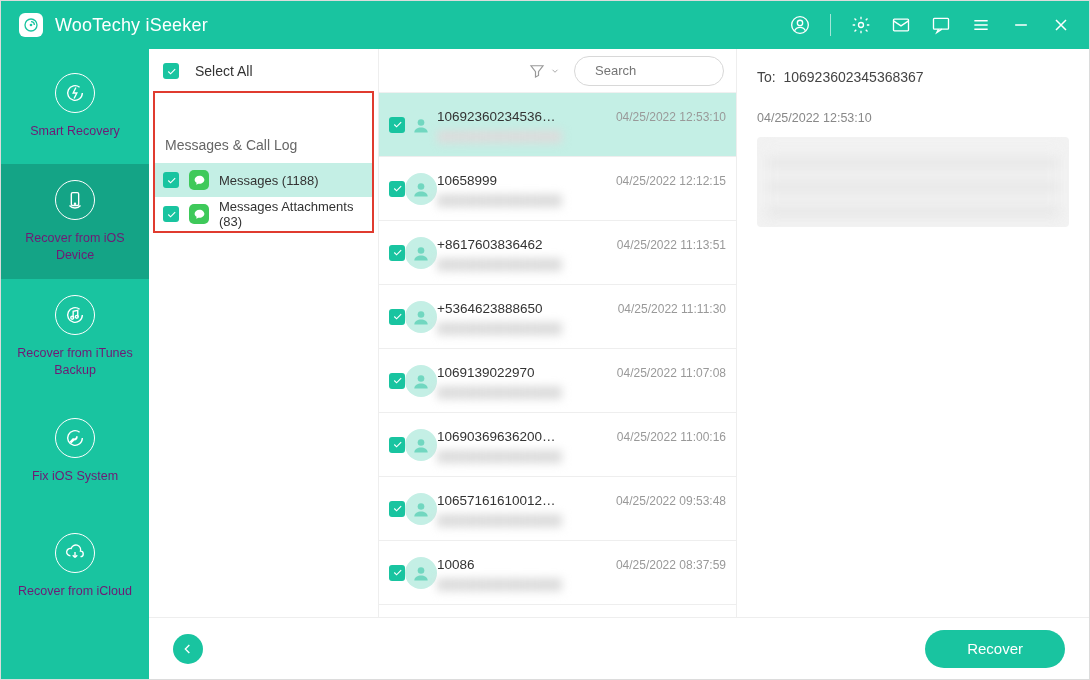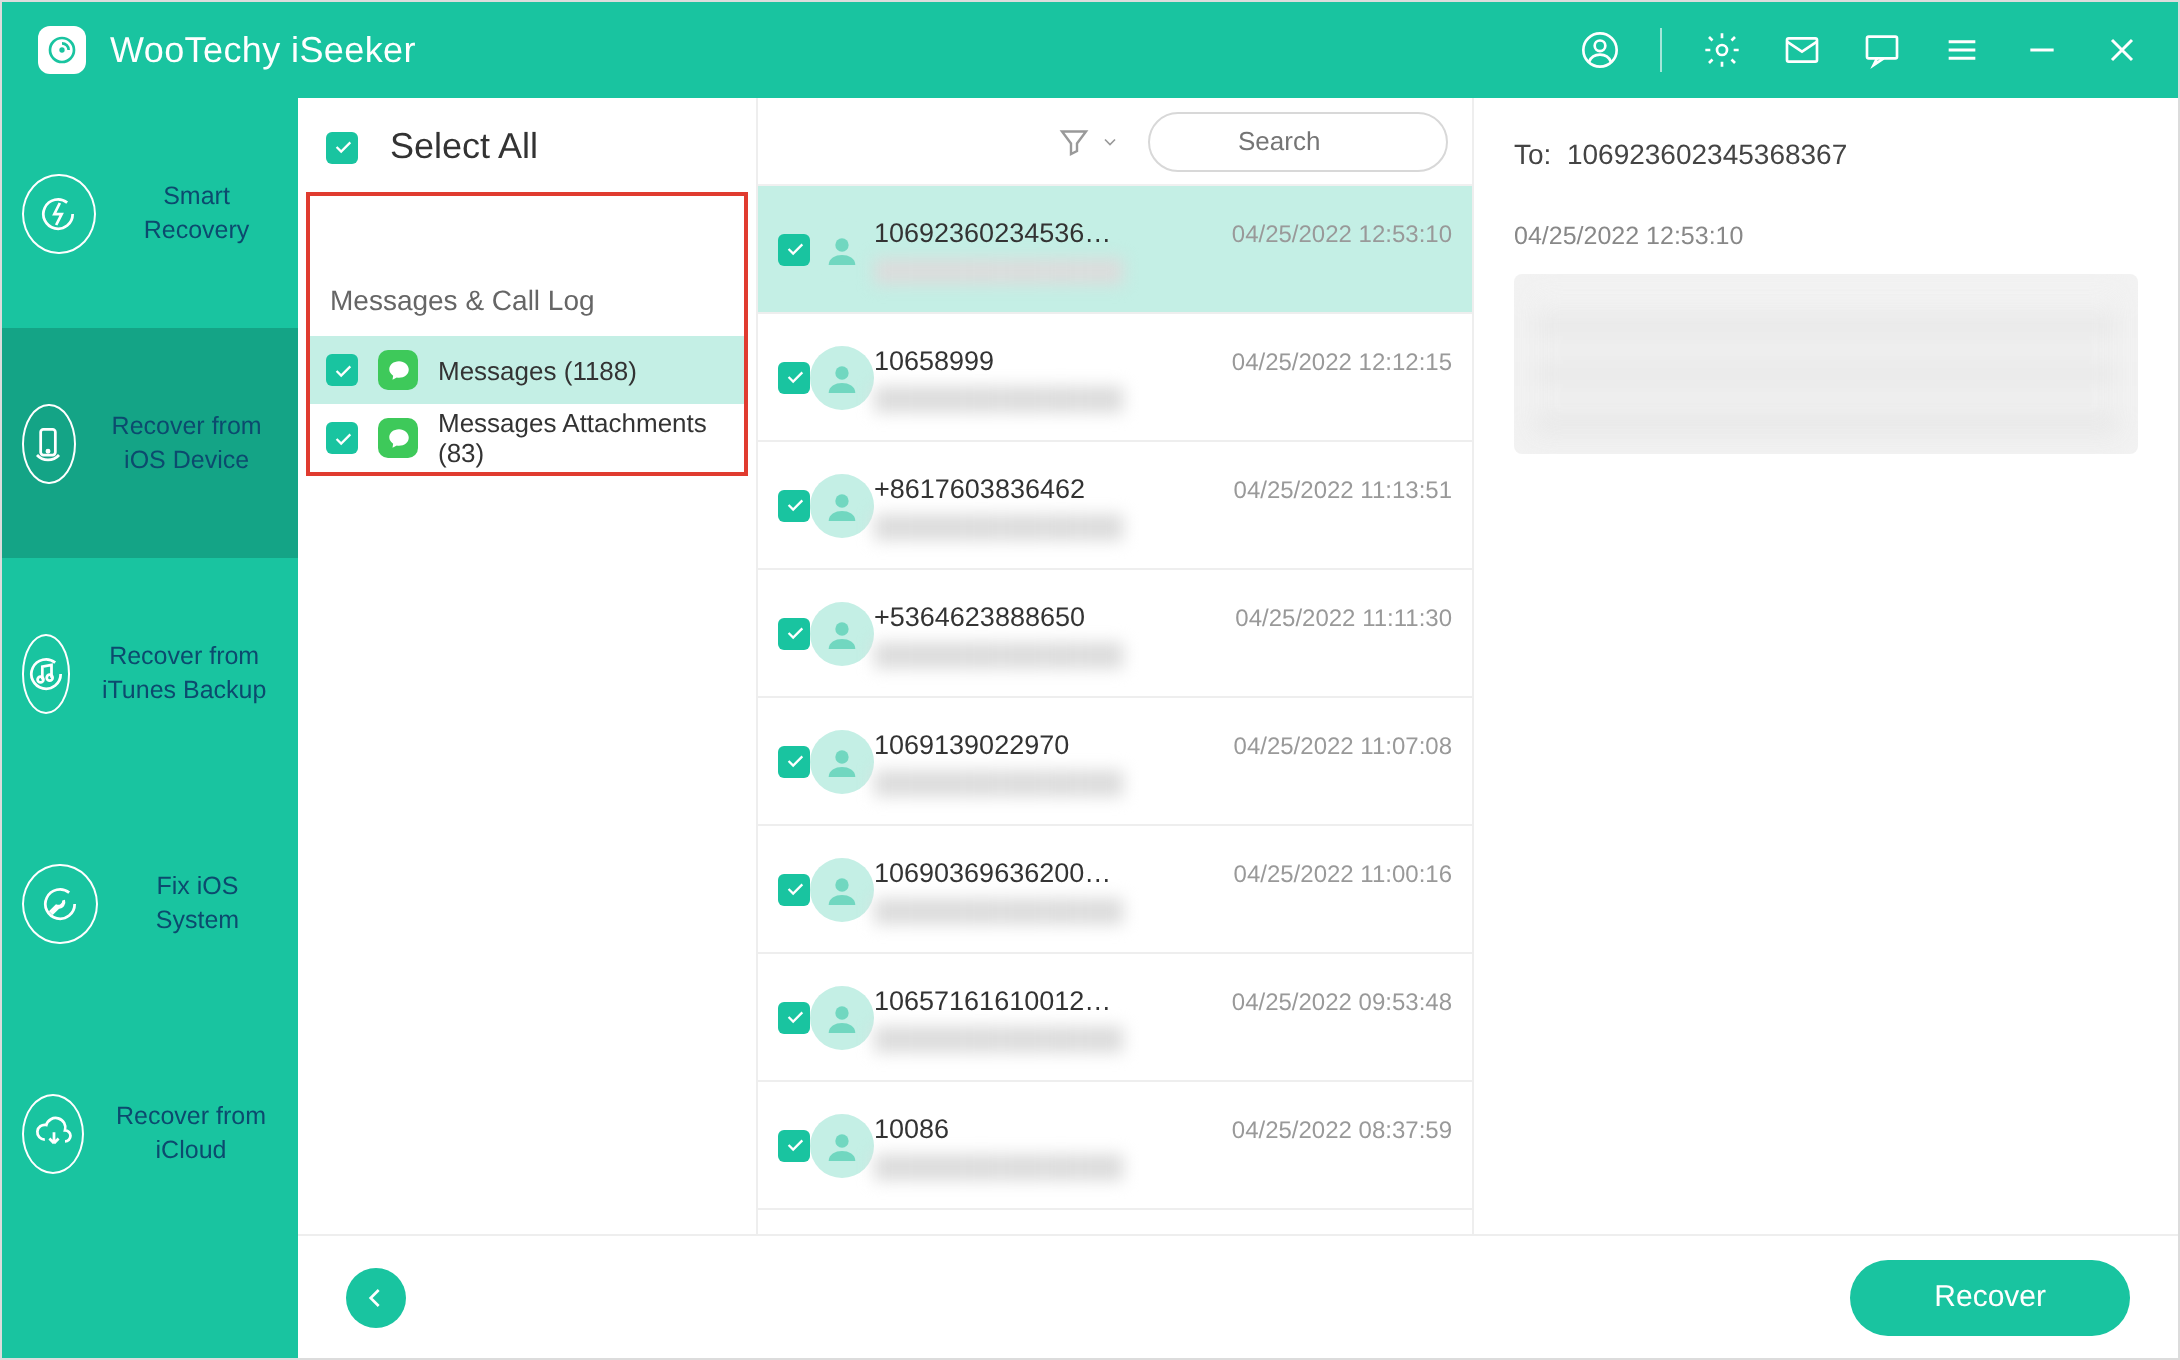--- a/index.html
+++ b/index.html
@@ -12,21 +12,21 @@
   .title-text { font-size: 18px; font-weight: 500; letter-spacing: .2px; }
   .title-spacer { flex: 1; }
   .title-icons { display: flex; align-items: center; gap: 20px; }
   .title-icons .ticon { width: 20px; height: 20px; display: flex; align-items: center; justify-content: center; cursor: pointer; }
   .title-icons .ticon svg { stroke: #fff; }
   .title-divider { width: 1px; height: 22px; background: rgba(255,255,255,.6); }
   
   .body { flex: 1; display: flex; min-height: 0; }
   
   .sidebar { width: 148px; background: #19c4a0; display: flex; flex-direction: column; }
-  .side-item { height: 115px; display: flex; flex-direction: row; align-items: center; justify-content: center; gap: 10px; color: #0c4a6e; font-size: 12.5px; text-align: center; cursor: pointer; padding: 0 10px; }
+  .side-item { height: 115px; display: flex; flex-direction: column; align-items: center; justify-content: center; gap: 10px; color: #701a75; font-size: 12.5px; text-align: center; cursor: pointer; padding: 0 10px; }
   .side-item.active { background: rgba(0,0,0,.16); }
   .side-item .circ { width: 40px; height: 40px; border: 1.5px solid #fff; border-radius: 50%; display: flex; align-items: center; justify-content: center; }
   .side-item .circ svg { stroke: #fff; fill: none; stroke-width: 1.5; }
   .side-item span { line-height: 1.3; }
   
   .main { flex: 1; display: flex; flex-direction: column; min-width: 0; }
   .main-content { flex: 1; display: flex; min-height: 0; }
   .cat-panel { width: 230px; border-right: 1px solid #eee; background: #fff; position: relative; }
   .select-all-row { padding: 14px 14px 12px 14px; display: flex; align-items: center; gap: 16px; }
   .chk { width: 16px; height: 16px; border-radius: 3px; background: #19c4a0; display: inline-flex; align-items: center; justify-content: center; flex-shrink: 0; }
@@ -35,21 +35,21 @@
   .cat-header { font-size: 14px; color: #666; padding: 12px 10px 10px 10px; margin-top: 32px; }
   .cat-row { height: 34px; display: flex; align-items: center; padding: 0 8px; gap: 10px; font-size: 13px; color: #333; cursor: pointer; }
   .cat-row.active { background: #c4efe5; }
   .cat-row .app-ico { width: 20px; height: 20px; border-radius: 5px; background: #3ec95a; display: flex; align-items: center; justify-content: center; flex-shrink: 0; }
   .cat-row .app-ico svg { fill: #fff; }
   
   .msg-panel { width: 358px; border-right: 1px solid #eee; display: flex; flex-direction: column; background: #fff; }
   .msg-toolbar { height: 44px; display: flex; align-items: center; justify-content: flex-end; padding: 0 12px; gap: 14px; border-bottom: 1px solid #f0f0f0; }
   .filter-ico { display: flex; align-items: center; gap: 4px; cursor: pointer; color: #999; }
   .search-pill { display: flex; align-items: center; border: 1px solid #d8d8d8; border-radius: 18px; height: 30px; padding: 0 12px; width: 150px; gap: 8px; }
-  .search-pill input { border: none; outline: none; font-size: 13px; flex: 1; color: #555; background: transparent; margin-left: 24px; }
+  .search-pill input { border: none; outline: none; font-size: 13px; flex: 1; color: #555; background: transparent; }
   .msg-list { flex: 1; overflow-y: auto; }
   .msg-row { height: 64px; border-bottom: 1px solid #eee; display: flex; align-items: center; padding: 0 10px 0 10px; cursor: pointer; }
   .msg-row.selected { background: #c4efe5; }
   .avatar { width: 32px; height: 32px; border-radius: 50%; background: #c4efe5; display: flex; align-items: center; justify-content: center; flex-shrink: 0; }
   .avatar svg { fill: #71d7c0; }
   .msg-mid { flex: 1; min-width: 0; display: flex; flex-direction: column; gap: 6px; }
   .msg-top { display: flex; justify-content: space-between; align-items: baseline; gap: 8px; }
   .msg-from { font-size: 13.5px; color: #333; white-space: nowrap; overflow: hidden; text-overflow: ellipsis; max-width: 160px; }
   .msg-time { font-size: 12px; color: #999; white-space: nowrap; }
   .msg-preview { height: 10px; width: 90%; background: transparent; color: transparent; filter: blur(4px); font-size: 11px; user-select: none; }
@@ -185,21 +185,21 @@
     <div class="main">
       <div class="main-content">
 
         <div class="cat-panel">
           <div class="select-all-row">
             <span class="chk">
               <svg viewBox="0 0 24 24" width="11" height="11">
                   <path d="M5 12l5 5L20 7"></path>
                 </svg>
             </span>
-            <span style="font-size:18px;color:#333;">Select All</span>
+            <span style="font-size:14px;color:#333;">Select All</span>
           </div>
           <div class="cat-group">
             <div class="cat-header">Messages &amp; Call Log</div>
             <div class="cat-row active">
               <span class="chk">
                   <svg viewBox="0 0 24 24" width="11" height="11">
                     <path d="M5 12l5 5L20 7"></path>
                   </svg>
                 </span>
               <span class="app-ico">

